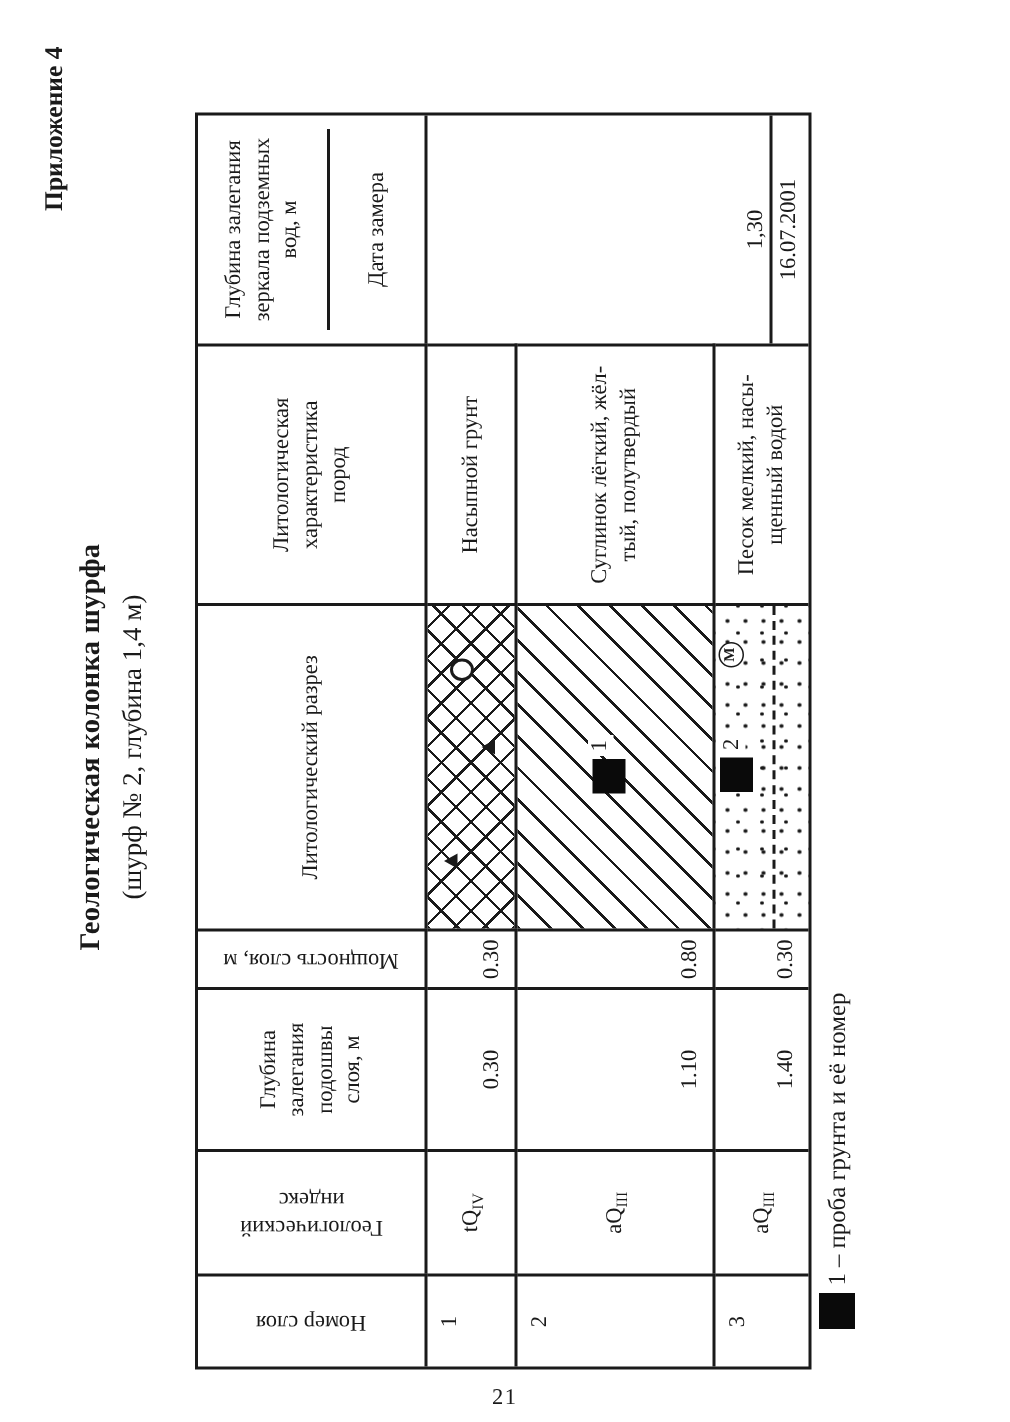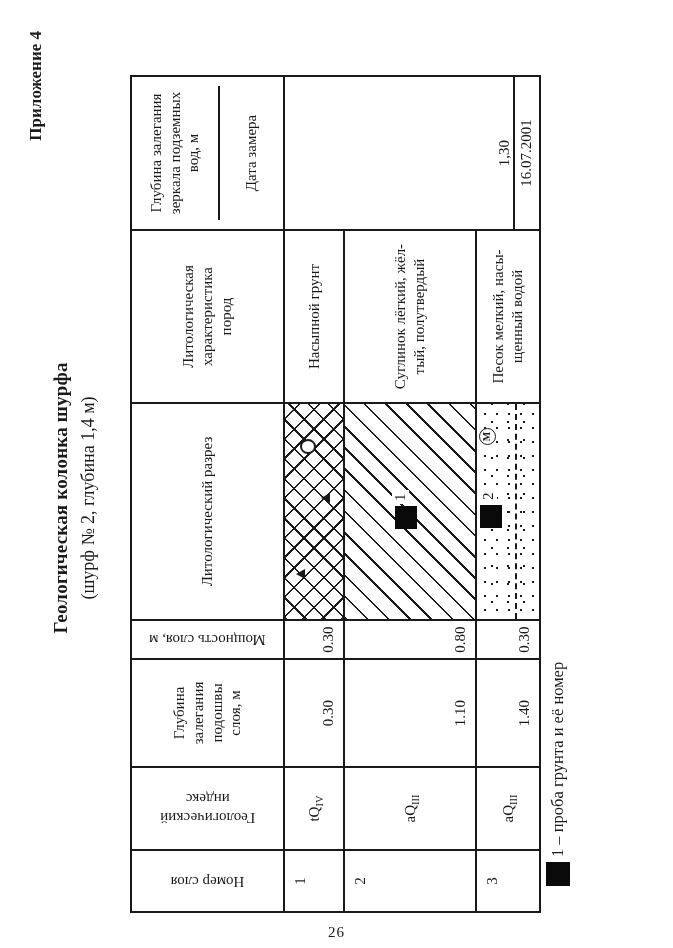--- a/index.html
+++ b/index.html
@@ -192,14 +192,14 @@
 
     </div>
 
     <div class="legend">
       <span class="lsq"></span>
       <span class="legend-text">1 – проба грунта и её номер</span>
     </div>
 
   </div>
 
-  <div class="pagenum">26</div>
+  <div class="pagenum">21</div>
 </div>
 
 </body></html>

